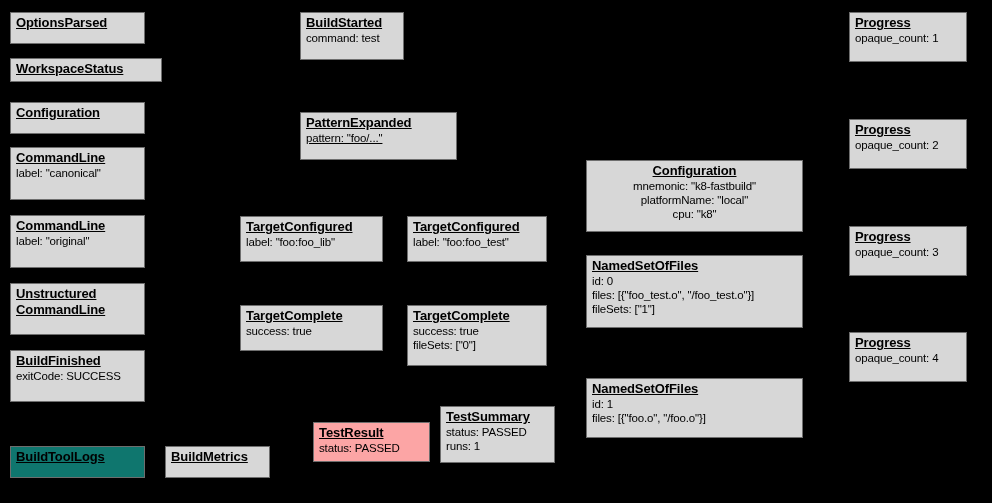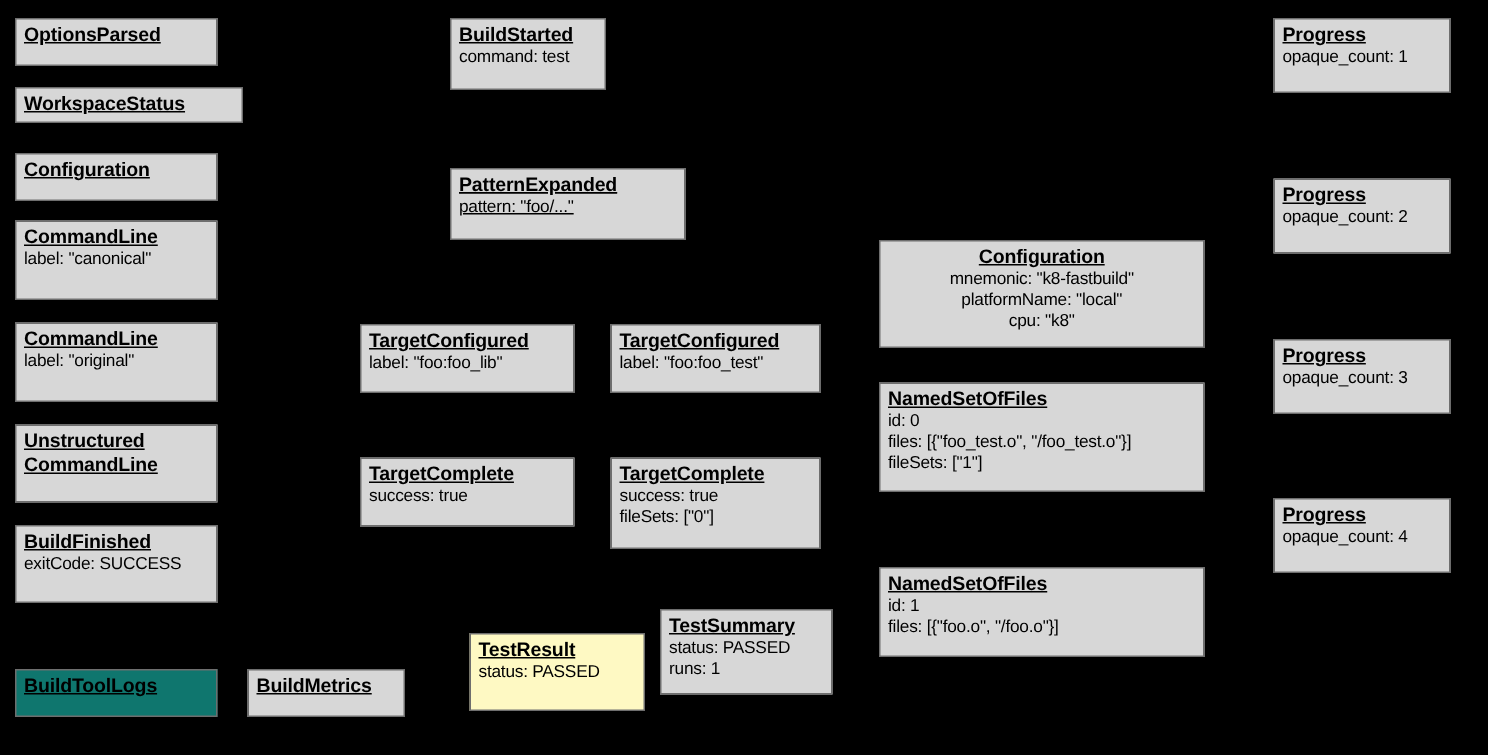--- a/index.html
+++ b/index.html
@@ -178,21 +178,21 @@
         <span class="node-field">files: [{"foo.o", "/foo.o"}]</span>
       </span>
     </div>
     <div class="node" style="left: 440px; top: 406px; width: 115px; height: 57px; background: rgb(215, 215, 215); border-color: rgb(110, 110, 110);">
       <span class="node-title">TestSummary</span>
       <span class="node-fields">
         <span class="node-field">status: PASSED</span>
         <span class="node-field">runs: 1</span>
       </span>
     </div>
-    <div class="node" style="left: 313px; top: 422px; width: 117px; height: 52px; background: #fef9c3; border-color: rgb(110, 110, 110);">
+    <div class="node" style="left: 313px; top: 422px; width: 117px; height: 40px; background: #fca5a5; border-color: rgb(110, 110, 110);">
       <span class="node-title">TestResult</span>
       <span class="node-fields">
         <span class="node-field">status: PASSED</span>
       </span>
     </div>
     <div class="node" style="left: 10px; top: 446px; width: 135px; height: 32px; background: #0f766e; border-color: rgb(110, 110, 110);">
       <span class="node-title">BuildToolLogs</span>
       <span class="node-fields"></span>
     </div>
     <div class="node" style="left: 165px; top: 446px; width: 105px; height: 32px; background: rgb(215, 215, 215); border-color: rgb(110, 110, 110);">

